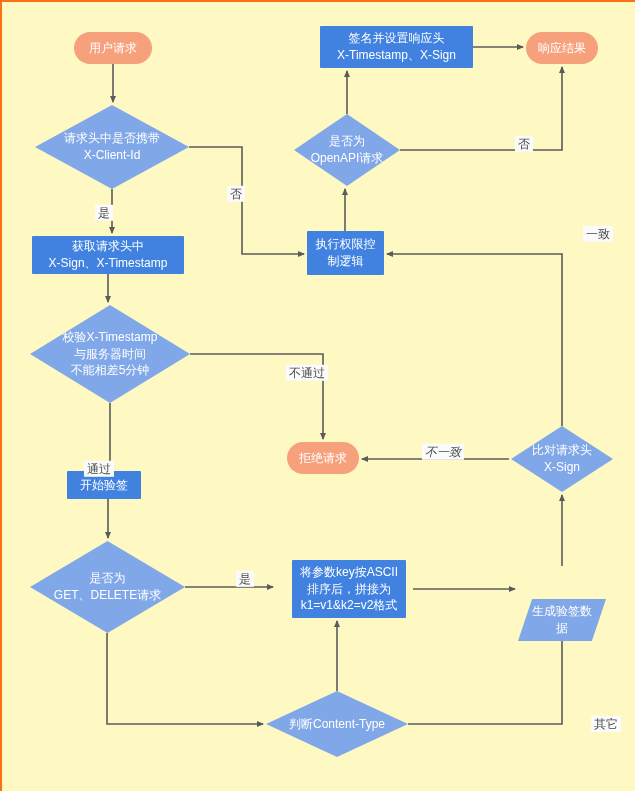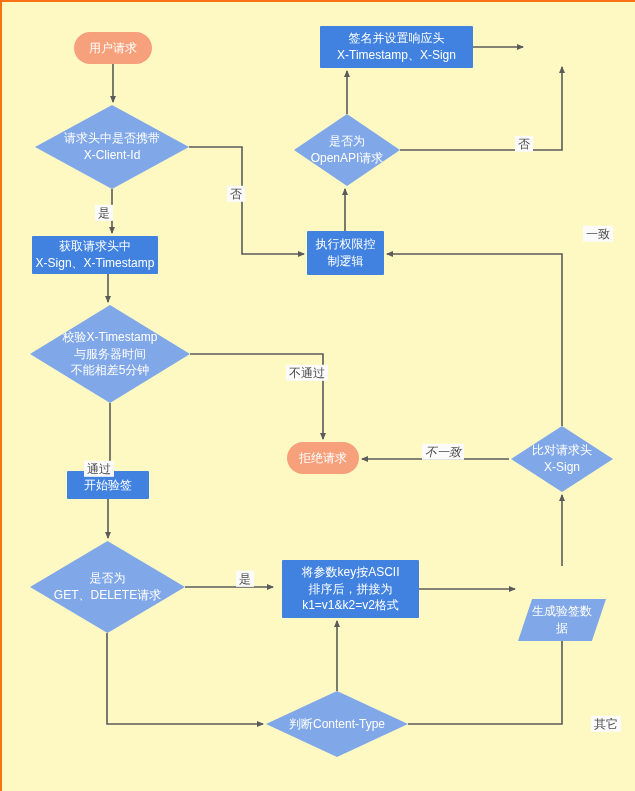--- a/index.html
+++ b/index.html
@@ -81,33 +81,33 @@
       <polyline marker-end="url(#arrow)" points="398,148 560,148 560,65"></polyline>
       <polyline marker-end="url(#arrow)" points="432,45 521,45"></polyline>
     </g>
   </svg>
 
   <div class="node terminal" style="left: 72px; top: 30px; width: 78px; height: 32px; background: rgb(247, 161, 124);">用户请求</div>
 
   <div class="node decision" style="left: 33px; top: 103px; width: 154px; height: 84px; background: rgb(128, 167, 232);">请求头中是否携带
 X-Client-Id</div>
 
-  <div class="node process" style="left: 30px; top: 234px; width: 126px; height: 38px; background: rgb(65, 130, 224);">获取请求头中
+  <div class="node process" style="left: 30px; top: 234px; width: 152px; height: 38px; background: rgb(65, 130, 224);">获取请求头中
 X-Sign、X-Timestamp</div>
 
   <div class="node decision" style="left: 28px; top: 303px; width: 160px; height: 98px; background: rgb(128, 167, 232);">校验X-Timestamp
 与服务器时间
 不能相差5分钟</div>
 
-  <div class="node process" style="left: 65px; top: 469px; width: 82px; height: 28px; background: rgb(65, 130, 224);">开始验签</div>
+  <div class="node process" style="left: 65px; top: 469px; width: 74px; height: 28px; background: rgb(65, 130, 224);">开始验签</div>
 
   <div class="node decision" style="left: 28px; top: 539px; width: 155px; height: 92px; background: rgb(128, 167, 232);">是否为
 GET、DELETE请求</div>
 
-  <div class="node process" style="left: 280px; top: 558px; width: 137px; height: 58px; background: rgb(65, 130, 224);">将参数key按ASCII
+  <div class="node process" style="left: 290px; top: 558px; width: 114px; height: 58px; background: rgb(65, 130, 224);">将参数key按ASCII
 排序后，拼接为
 k1=v1&amp;k2=v2格式</div>
 
   <div class="node parallelogram" style="left: 516px; top: 564px; width: 88px; height: 42px; background: rgb(128, 167, 232); margin-top: 33px;">生成验签数
 据</div>
 
   <div class="node decision" style="left: 264px; top: 689px; width: 142px; height: 66px; background: rgb(128, 167, 232);">判断Content-Type</div>
 
   <div class="node decision" style="left: 509px; top: 424px; width: 102px; height: 66px; background: rgb(128, 167, 232);">比对请求头
 X-Sign</div>
@@ -116,20 +116,21 @@
 
   <div class="node process" style="left: 305px; top: 229px; width: 77px; height: 44px; background: rgb(65, 130, 224);">执行权限控
 制逻辑</div>
 
   <div class="node decision" style="left: 292px; top: 112px; width: 106px; height: 72px; background: rgb(128, 167, 232);">是否为
 OpenAPI请求</div>
 
   <div class="node process" style="left: 279px; top: 24px; width: 153px; height: 42px; background: rgb(65, 130, 224); margin-left: 39px;">签名并设置响应头
 X-Timestamp、X-Sign</div>
 
+  <div class="node terminal" style="left: 524px; top: 30px; width: 72px; height: 32px; background: rgb(247, 161, 124);">响应结果</div>
 
   <div class="edge-label" style="left:102px;top:211px;">是</div>
 
   <div class="edge-label" style="left:234px;top:192px;">否</div>
 
   <div class="edge-label" style="left:97px;top:434px;margin-top:33px;">通过</div>
 
   <div class="edge-label" style="left:305px;top:345px;margin-top:26px;">不通过</div>
 
   <div class="edge-label" style="left:243px;top:577px;">是</div>

